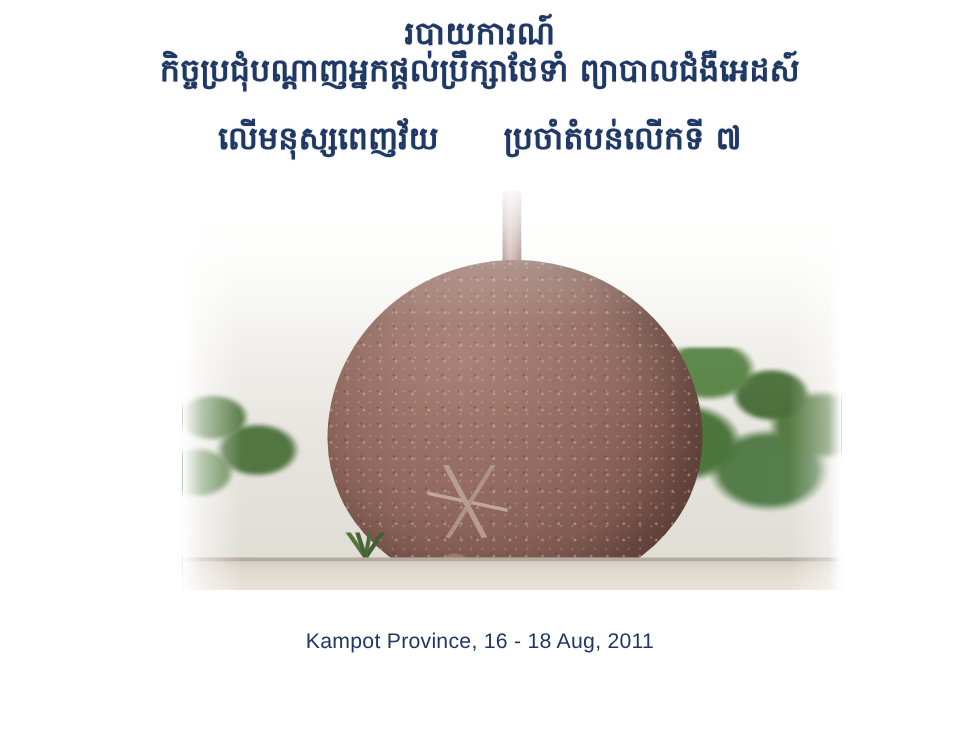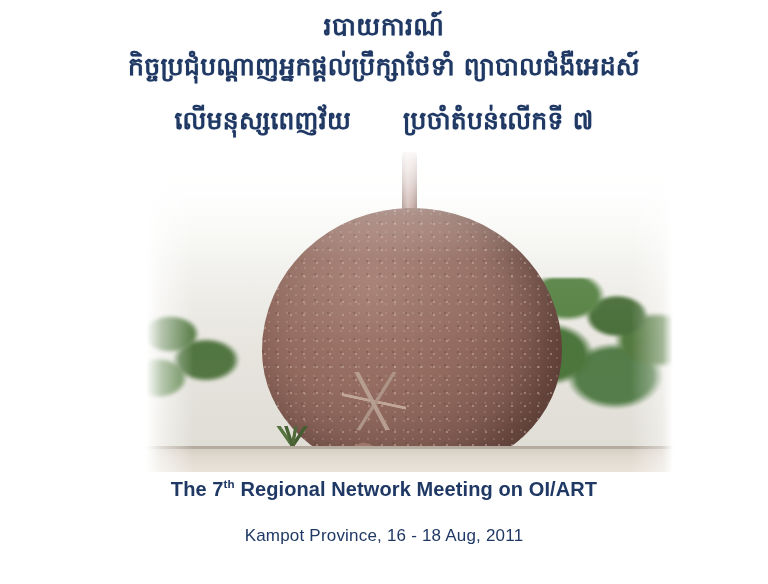--- a/index.html
+++ b/index.html
@@ -34,21 +34,21 @@
   }
   .khmer-line {
     color: #1f3864;
     font-family: "DejaVu Sans", "Liberation Sans", sans-serif;
     font-weight: bold;
     line-height: 1.02;
     white-space: nowrap;
     text-shadow: 0 0 1px rgba(31,56,100,0.35);
   }
   .khmer-line-1 { font-size: 25px; letter-spacing: 0.5px; }
-  .khmer-line-2 { font-size: 25px; margin-top: 14px; letter-spacing: 0.3px; }
+  .khmer-line-2 { font-size: 25px; margin-top: 4px; letter-spacing: 0.3px; }
   .khmer-line-3 { font-size: 25px; margin-top: 29px; letter-spacing: 0.3px; }
   .khmer-line-3 .seg-gap { display: inline-block; width: 52px; }
 
   
   .photo-frame {
     position: absolute;
     left: 146px;
     top: 150px;
     width: 527px;
     height: 322px;
@@ -321,17 +321,16 @@
       <div class="fruit-cluster-right"></div>
 
       <div class="ground"></div>
 
       <div class="photo-haze"></div>
       <div class="photo-edge-fade"></div>
     </div>
   </div>
 
   <div class="caption-block">
-    <div class="caption-line-1"><span>The 7</span><sup>th</sup><span> Regional Network Meeting on OI/ART</span></div>
     <div class="caption-line-3">Kampot Province, 16 - 18 Aug, 2011</div>
   </div>
 
 </div>
 
 </body></html>

